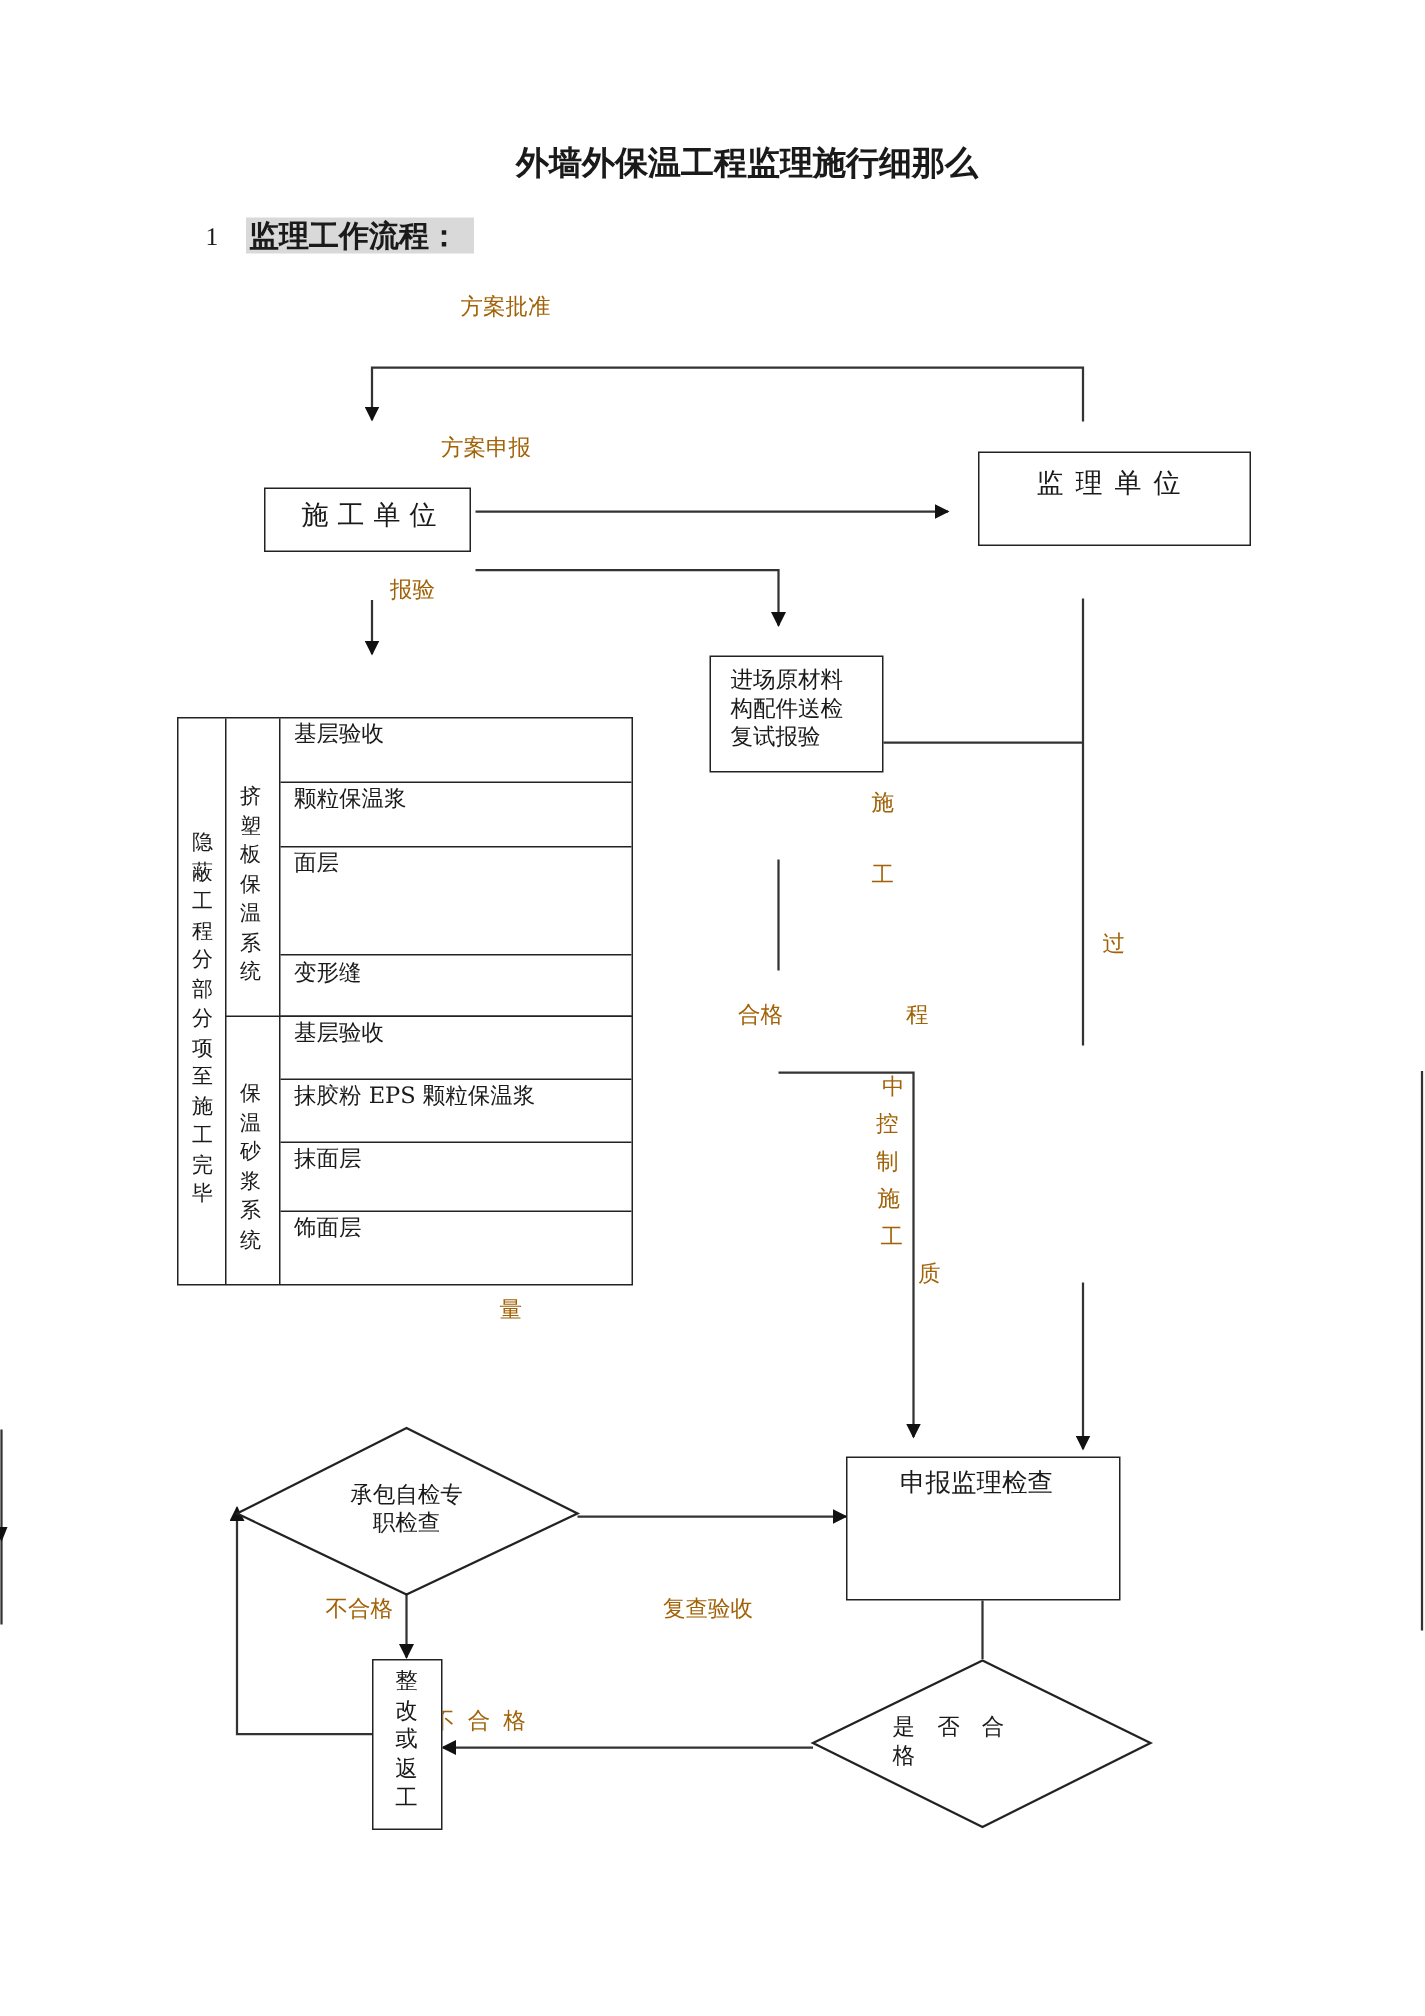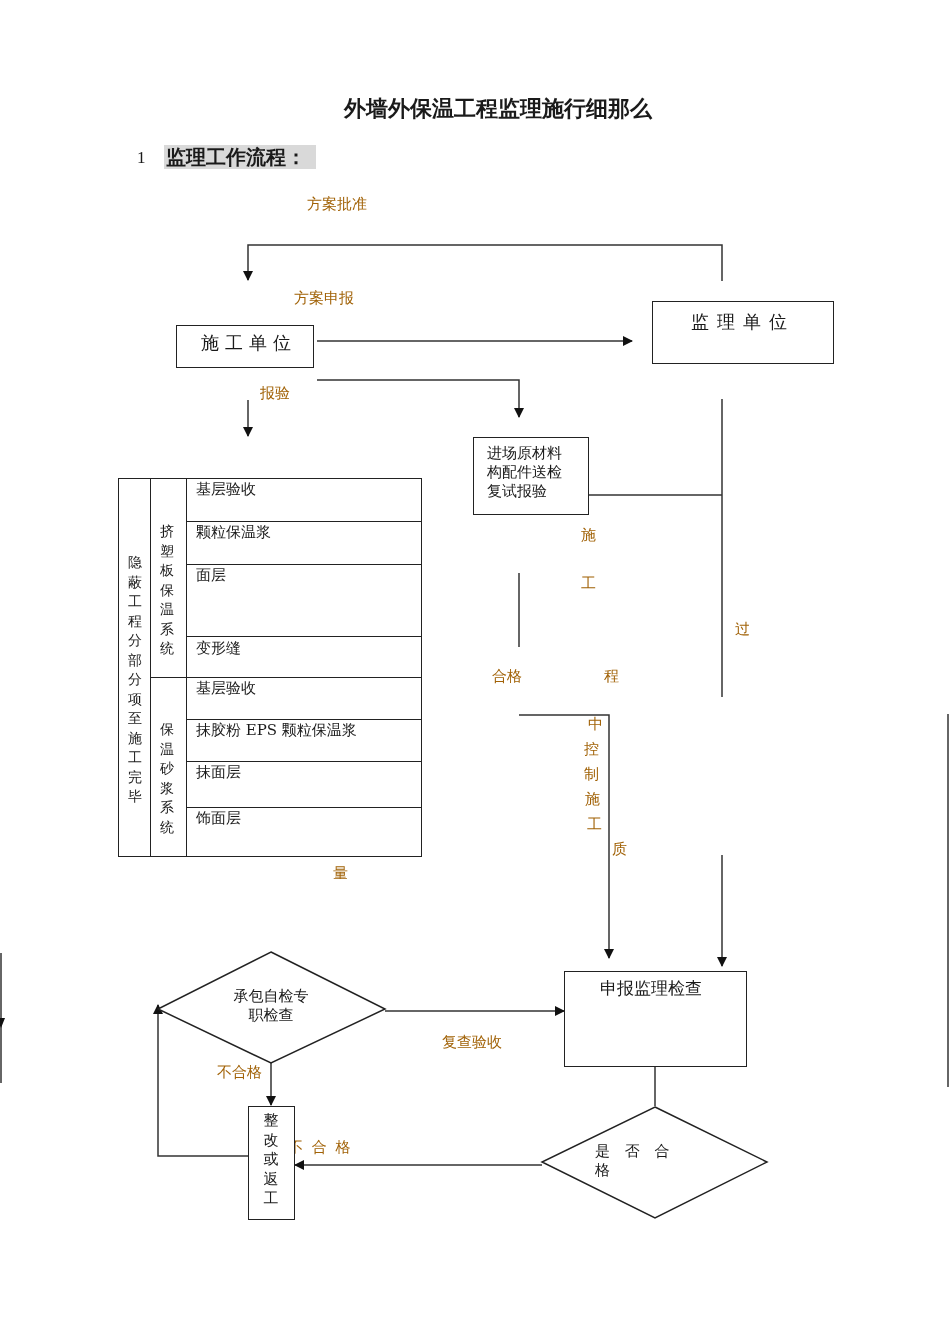--- a/index.html
+++ b/index.html
@@ -83,21 +83,21 @@
 <div class="abs lbl" style="left:581px;top:574px;">工</div>
 <div class="abs lbl" style="left:604px;top:667px;">程</div>
 <div class="abs lbl" style="left:735px;top:620px;">过</div>
 <div class="abs lbl" style="left:588px;top:715px;">中</div>
 <div class="abs lbl" style="left:584px;top:740px;">控</div>
 <div class="abs lbl" style="left:584px;top:765px;">制</div>
 <div class="abs lbl" style="left:585px;top:790px;">施</div>
 <div class="abs lbl" style="left:587px;top:815px;">工</div>
 <div class="abs lbl" style="left:612px;top:840px;">质</div>
 <div class="abs lbl" style="left:333px;top:864px;">量</div>
-<div class="abs lbl" style="left:442px;top:1033px;text-align:right;">复查验收</div>
+<div class="abs lbl" style="left:442px;top:1063px;text-align:right;">复查验收</div>
 <div class="abs lbl" style="left:217px;top:1063px;">不合格</div>
 <div class="abs lbl" style="left:288px;top:1138px;letter-spacing:2px;">不 合 格</div>
 
 <div class="abs box" style="left:176px;top:301px;width:138px;height:43px;margin-top:24px;">
   <div class="box-text" style="position:absolute;left:24px;top:5px;">施工单位</div>
 </div>
 <div class="abs box" style="left:608px;top:301px;width:182px;height:63px;margin-left:44px;">
   <div class="box-text" style="position:absolute;left:38px;top:8px;letter-spacing:8px;">监理单位</div>
 </div>
 <div class="abs box" style="left:473px;top:437px;width:116px;height:78px;padding:6px 0 16px 13px;font-size:15px;line-height:19px;">

